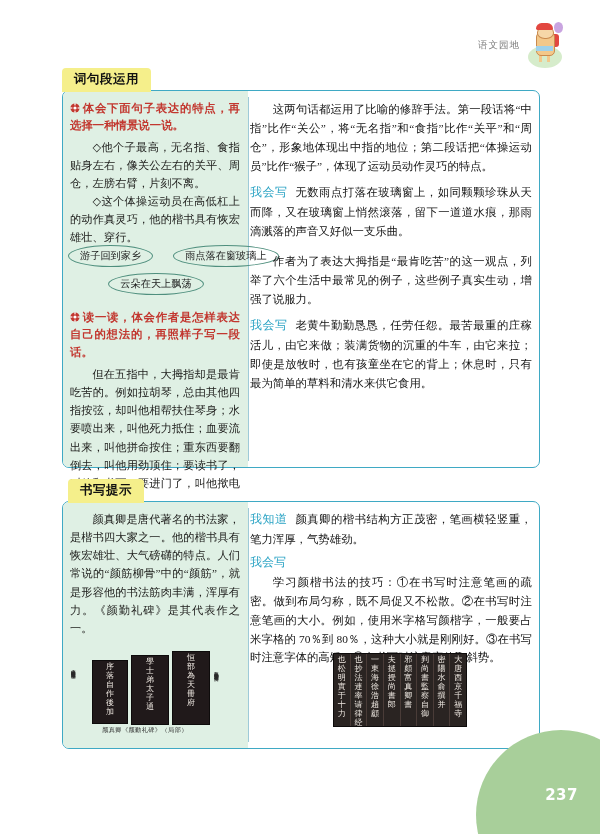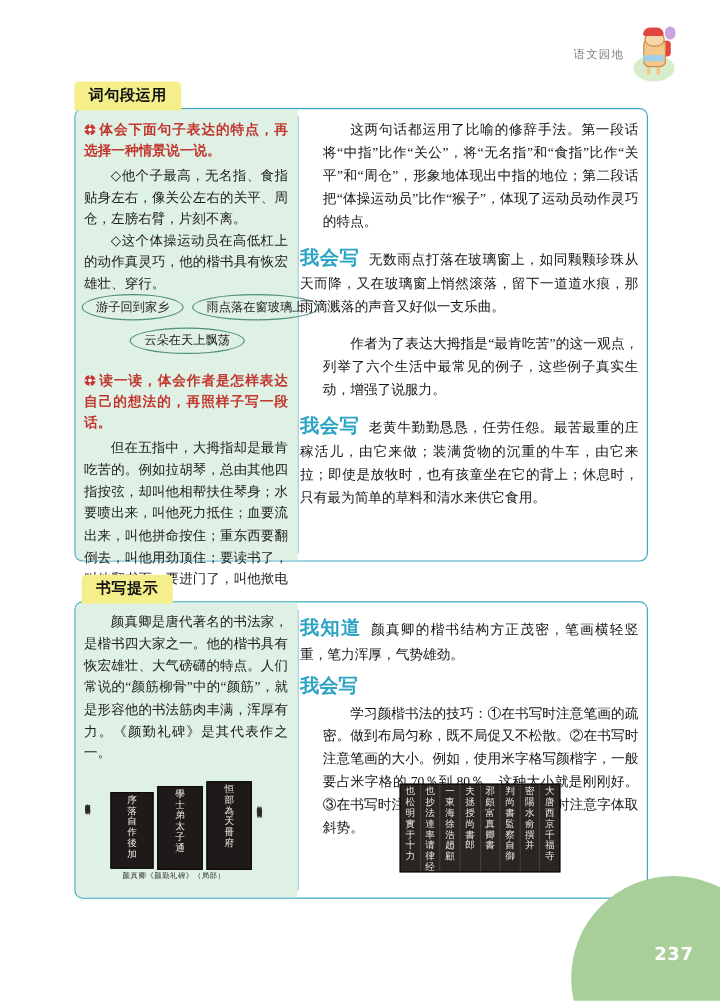--- a/index.html
+++ b/index.html
@@ -104,30 +104,30 @@
     text-align:justify;
     letter-spacing:0.1px;
   }
   .hand .ind{display:block;text-indent:2em;}
 
   .body-cn{
     font-family:"Liberation Serif","DejaVu Serif",serif;
     font-size:11.4px;line-height:1.66;color:#141414;
     text-align:justify;
   }
-  .body-cn .ind{text-indent:2em;display:block;padding-left:19px;}
+  .body-cn .ind{text-indent:2em;display:block;}
   .lbl{
     font-family:"DejaVu Sans","Liberation Sans",sans-serif;
-    font-weight:bold;color:#2aa3c4;font-size:16px;
+    font-weight:normal;color:#2aa3c4;font-size:12px;
     margin-right:8px;
   }
 
   
   .tags{position:absolute;}
-  .tagrow{display:flex;gap:7px;justify-content:flex-start;margin-bottom:6px;}
+  .tagrow{display:flex;gap:20px;justify-content:flex-start;margin-bottom:6px;}
   .tagrow.center{justify-content:center;}
   .tag{
     border:1.1px solid #4f8f7e;
     border-radius:50%/50%;
     padding:3px 11px;
     font-size:10.2px;
     font-family:"Liberation Serif","DejaVu Serif",serif;
     color:#1d1d1d;white-space:nowrap;
     background:transparent;
   }

